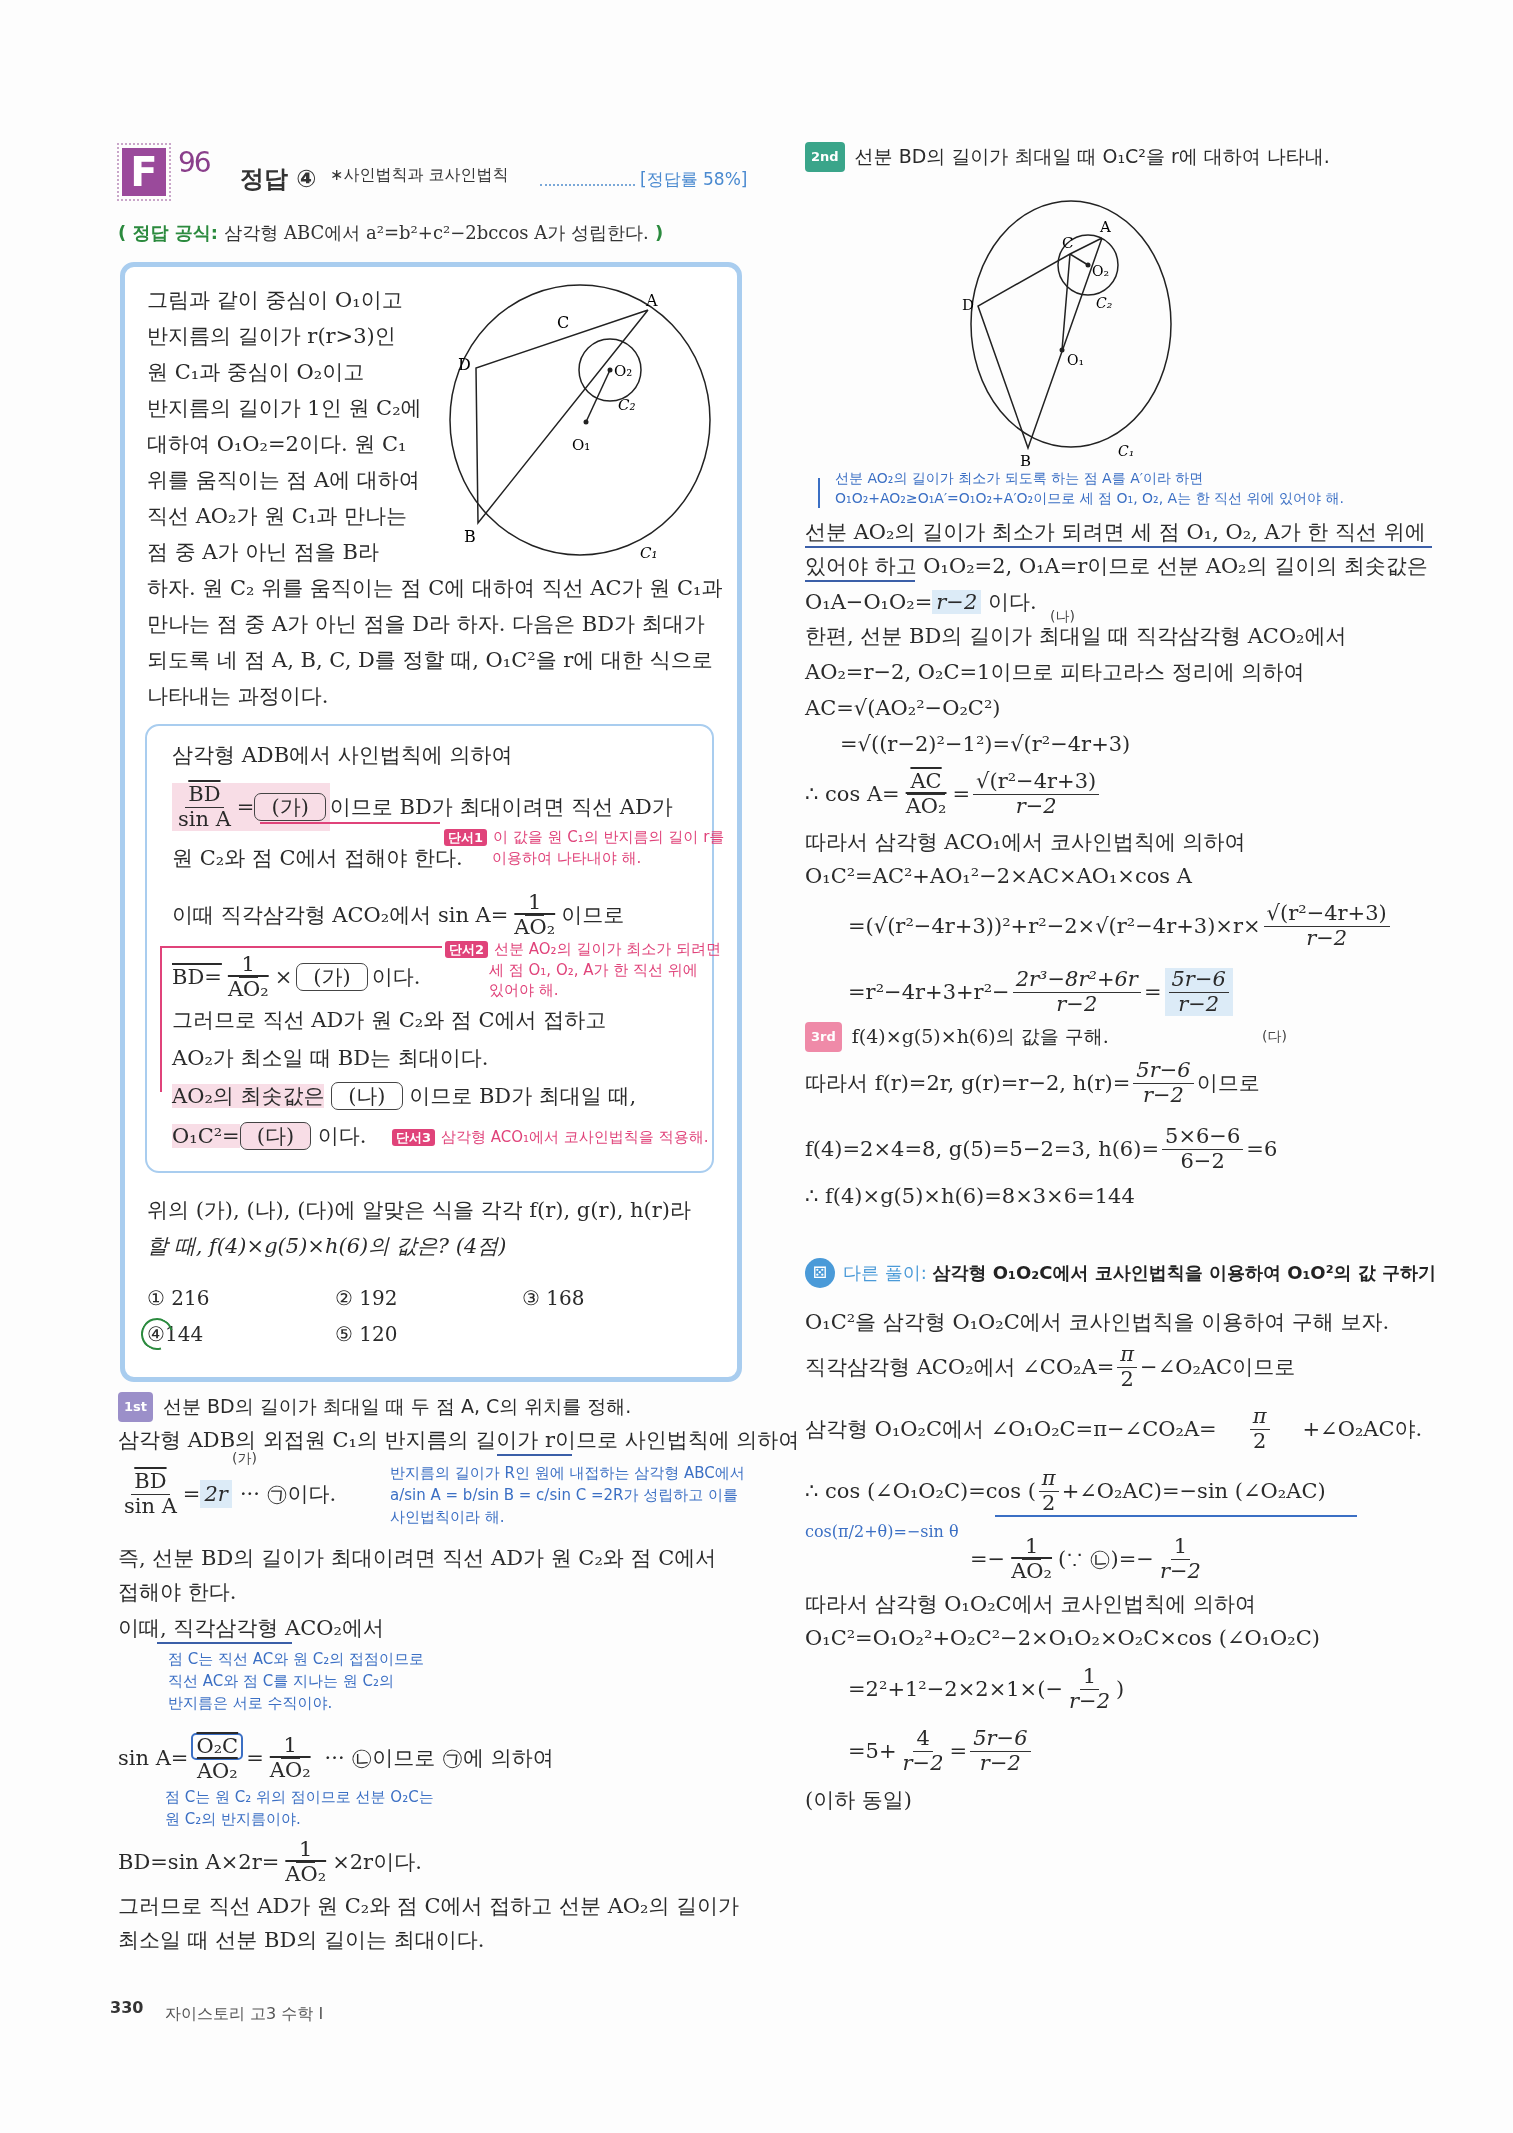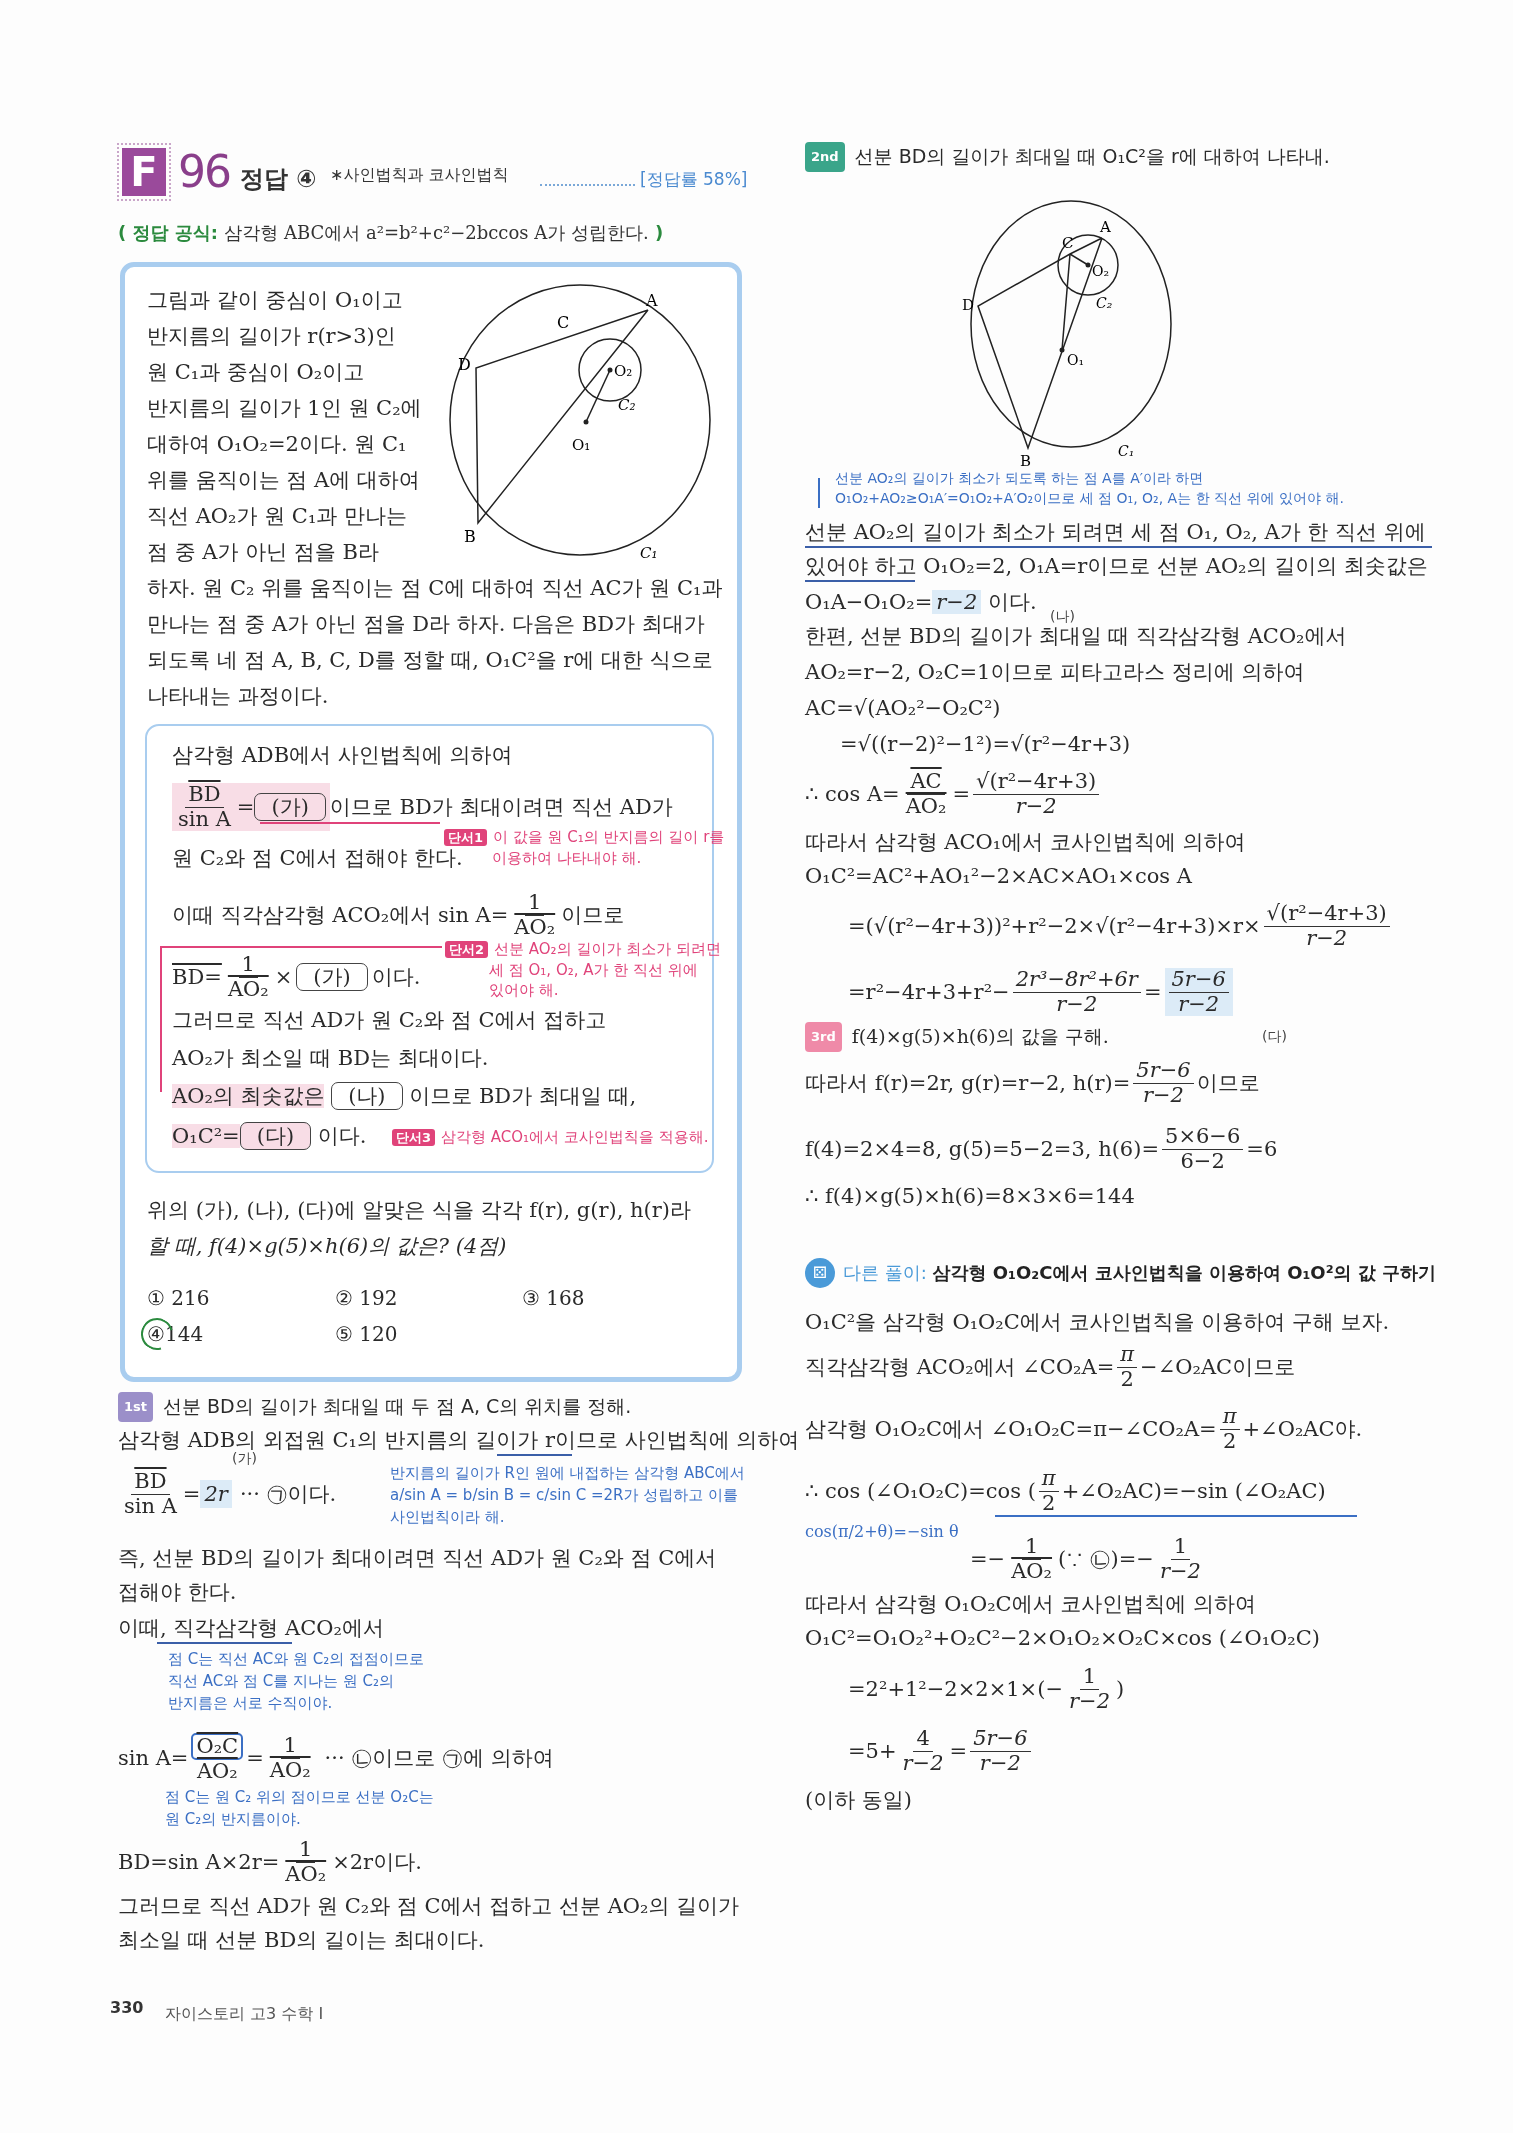--- a/index.html
+++ b/index.html
@@ -10,21 +10,21 @@
   .it { font-style:italic; }
   .ol { text-decoration:overline; }
   .frac { display:inline-flex; flex-direction:column; align-items:center; vertical-align:middle; margin:0 3px; line-height:1.1; }
   .frac .num { border-bottom:1.5px solid #333; padding:0 3px; }
   .frac .den { padding:0 3px; }
   .line { position:absolute; white-space:nowrap; font-size:21px; line-height:28px; }
 
   
   .fbox { background:#9a4a9b; color:#fff; font-family:"DejaVu Sans",sans-serif; font-weight:bold;
           font-size:40px; width:44px; height:48px; line-height:48px; text-align:center; outline:2px dotted #c9a6c9; outline-offset:3px; }
-  .qnum { font-family:"DejaVu Sans",sans-serif; font-size:44px; color:#8a3f8b; letter-spacing:-2px; }
+  .qnum { font-family:"DejaVu Sans",sans-serif; font-size:28px; color:#8a3f8b; letter-spacing:-2px; }
   .answer { font-family:"DejaVu Sans",sans-serif; font-size:24px; font-weight:bold; color:#333; }
   .topic { font-family:"DejaVu Sans",sans-serif; font-size:16px; color:#333; }
   .dots { border-bottom:2px dotted #7aa8d8; }
   .rate { font-family:"DejaVu Sans",sans-serif; font-size:17px; color:#4a8ad0; }
   .formula { font-size:18px; color:#333; }
   .formula .green { color:#2b8a3e; font-family:"DejaVu Sans",sans-serif; font-weight:bold; }
 
   
   .pbox { border:5px solid #a9cdef; border-radius:14px; background:#fff; }
   .ibox { border:2px solid #a9cdef; border-radius:14px; background:#fff; }
@@ -323,21 +323,21 @@
 </div>
 <div class="line" style="left:805px;top:1308px;">O₁C²을 삼각형 O₁O₂C에서 코사인법칙을 이용하여 구해 보자.</div>
 <div class="line" style="left:805px;top:1342px;height:50px;display:flex;align-items:center;">
   <span>직각삼각형 ACO₂에서 ∠CO₂A=</span>
   <span class="frac">
       <span class="num it">π</span>
       <span class="den">2</span>
     </span>
   <span>−∠O₂AC이므로</span>
 </div>
-<div class="line" style="left:805px;top:1404px;height:50px;display:flex;align-items:center;">
+<div class="line" style="left:805px;top:1404px;height:50px;display:flex;align-items:center;gap:30px;">
   <span>삼각형 O₁O₂C에서 ∠O₁O₂C=π−∠CO₂A=</span>
   <span class="frac">
       <span class="num it">π</span>
       <span class="den">2</span>
     </span>
   <span>+∠O₂AC야.</span>
 </div>
 <div class="line" style="left:805px;top:1466px;height:50px;display:flex;align-items:center;">
   <span>∴ cos (∠O₁O₂C)=cos (</span>
   <span class="frac">

